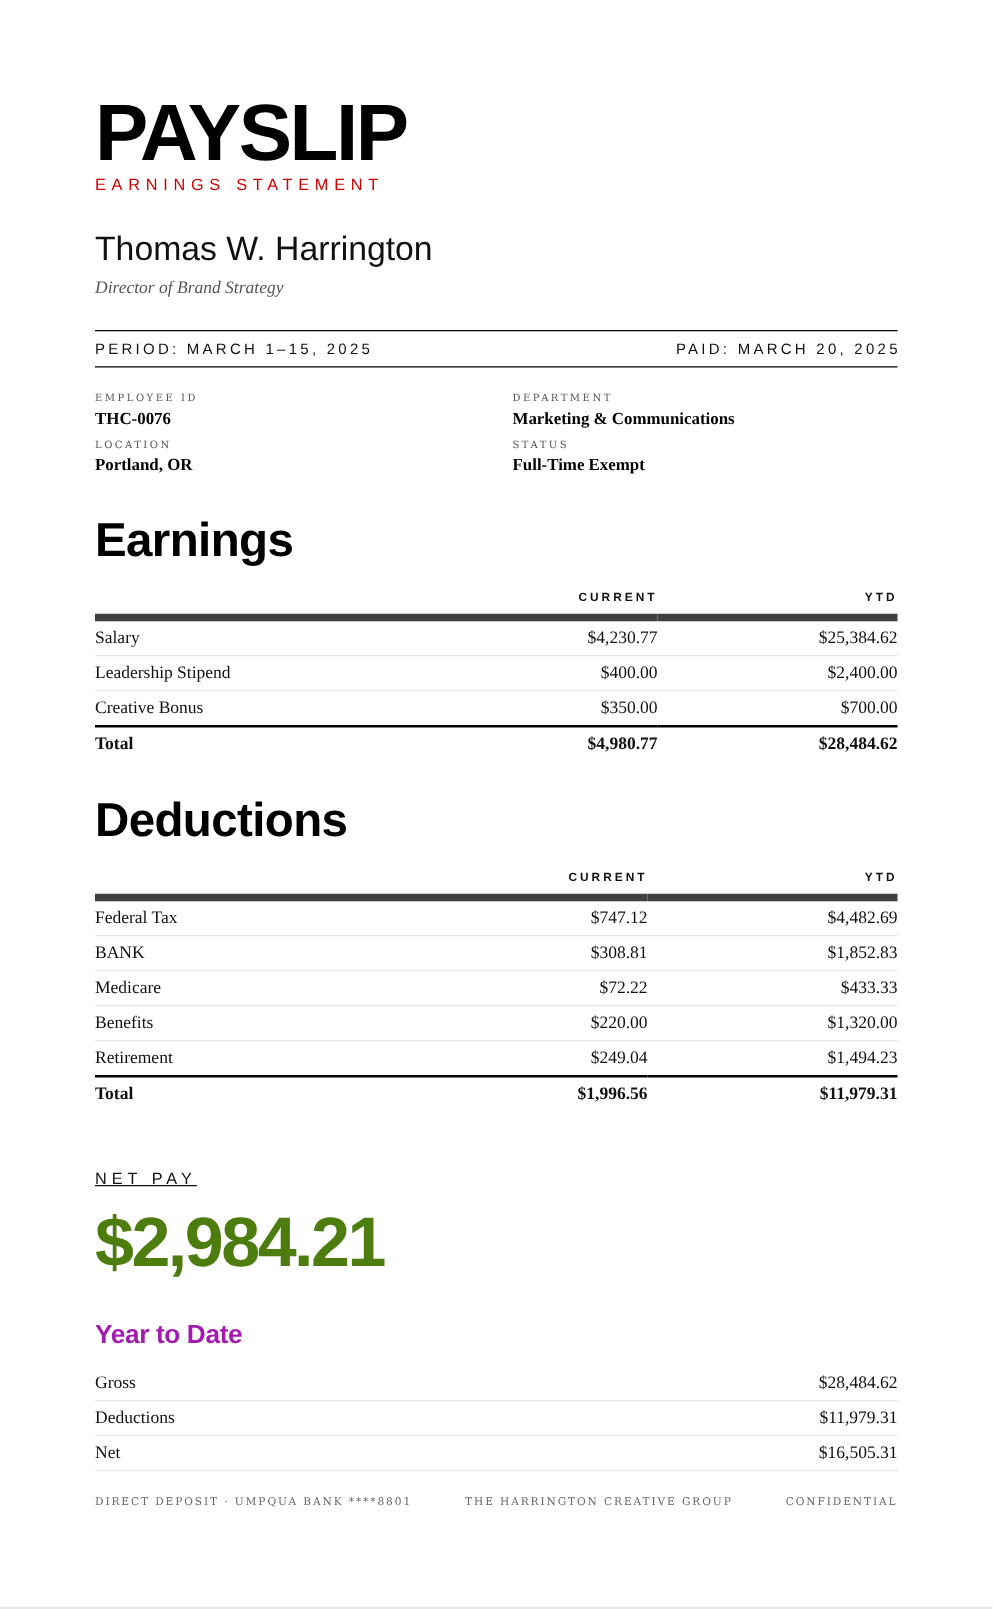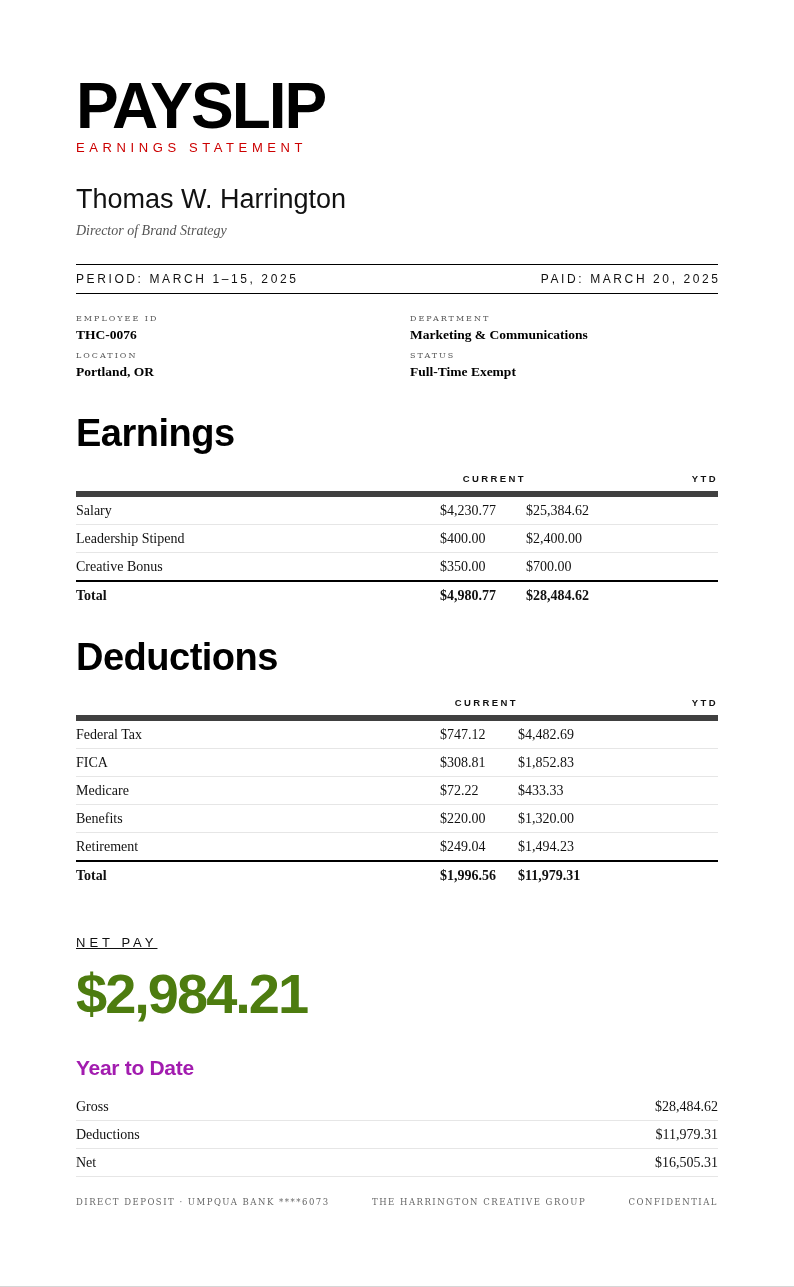--- a/index.html
+++ b/index.html
@@ -19,21 +19,21 @@
   .meta-label { font-family: "DejaVu Serif", serif; font-size: 8px; letter-spacing: 2px; color: #555; line-height: 10px; }
   .meta-value { font-family: "Liberation Serif", serif; font-weight: 700; font-size: 13.5px; color: #000; line-height: 18px; margin-top: 2px; }
 
   .section-h { position: absolute; left: 0; font-family: "Liberation Sans", sans-serif; font-weight: 700; font-size: 38px; letter-spacing: -0.5px; color: #000; line-height: 40px; }
 
   table.ledger { position: absolute; left: 0; width: 642px; border-collapse: collapse; }
   table.ledger th { font-family: "Liberation Sans", sans-serif; font-size: 9.5px; font-weight: 700; letter-spacing: 2.4px; text-align: right; height: 26px; padding: 0; border-bottom: 6px solid #404040; vertical-align: middle; }
   table.ledger th.lbl { text-align: left; }
   table.ledger th.ytd { padding-right: 0; }
   table.ledger td { font-family: "Liberation Serif", serif; font-size: 14px; height: 27px; padding: 0; border-bottom: 1px solid #e6e6e6; vertical-align: middle; }
-  table.ledger td.amt { font-family: "Liberation Serif", serif; }
+  table.ledger td.amt { text-align: right; font-family: "Liberation Serif", serif; }
   table.ledger tr.last td { border-bottom: 2px solid #000; }
   table.ledger tr.total td { font-weight: 700; border-bottom: none; height: 28px; }
   .colcur-e { width: 86px; }
   .colcur-d { width: 78px; }
   .colytd { width: 192px; }
 
   .netpay-label { position: absolute; top: 935px; left: 0; font-family: "Liberation Sans", sans-serif; font-size: 13px; letter-spacing: 4px; color: #111; text-decoration: underline; }
   .netpay-amount { position: absolute; top: 962px; left: 0; font-family: "Liberation Sans", sans-serif; font-weight: 700; font-size: 56px; letter-spacing: -2px; color: #4d7c0f; line-height: 64px; }
 
   .ytd-h { position: absolute; top: 1056px; left: 0; font-family: "Liberation Sans", sans-serif; font-weight: 700; font-size: 21px; letter-spacing: -0.3px; color: #a21caf; }
@@ -130,21 +130,21 @@
         <th class="ytd">YTD</th>
       </tr>
     </thead>
     <tbody>
       <tr>
         <td>Federal Tax</td>
         <td class="amt">$747.12</td>
         <td class="amt">$4,482.69</td>
       </tr>
       <tr>
-        <td>FICA</td>
+        <td>BANK</td>
         <td class="amt">$308.81</td>
         <td class="amt">$1,852.83</td>
       </tr>
       <tr>
         <td>Medicare</td>
         <td class="amt">$72.22</td>
         <td class="amt">$433.33</td>
       </tr>
       <tr>
         <td>Benefits</td>
@@ -177,19 +177,19 @@
       <span>Deductions</span>
       <span>$11,979.31</span>
     </div>
     <div class="ytd-row">
       <span>Net</span>
       <span>$16,505.31</span>
     </div>
   </div>
 
   <div class="footer">
-    <span>DIRECT DEPOSIT · UMPQUA BANK ****6073</span>
+    <span>DIRECT DEPOSIT · UMPQUA BANK ****8801</span>
     <span>THE HARRINGTON CREATIVE GROUP</span>
     <span>CONFIDENTIAL</span>
   </div>
 </div>
 
 <div class="page-edge"></div>
 
 </body></html>

